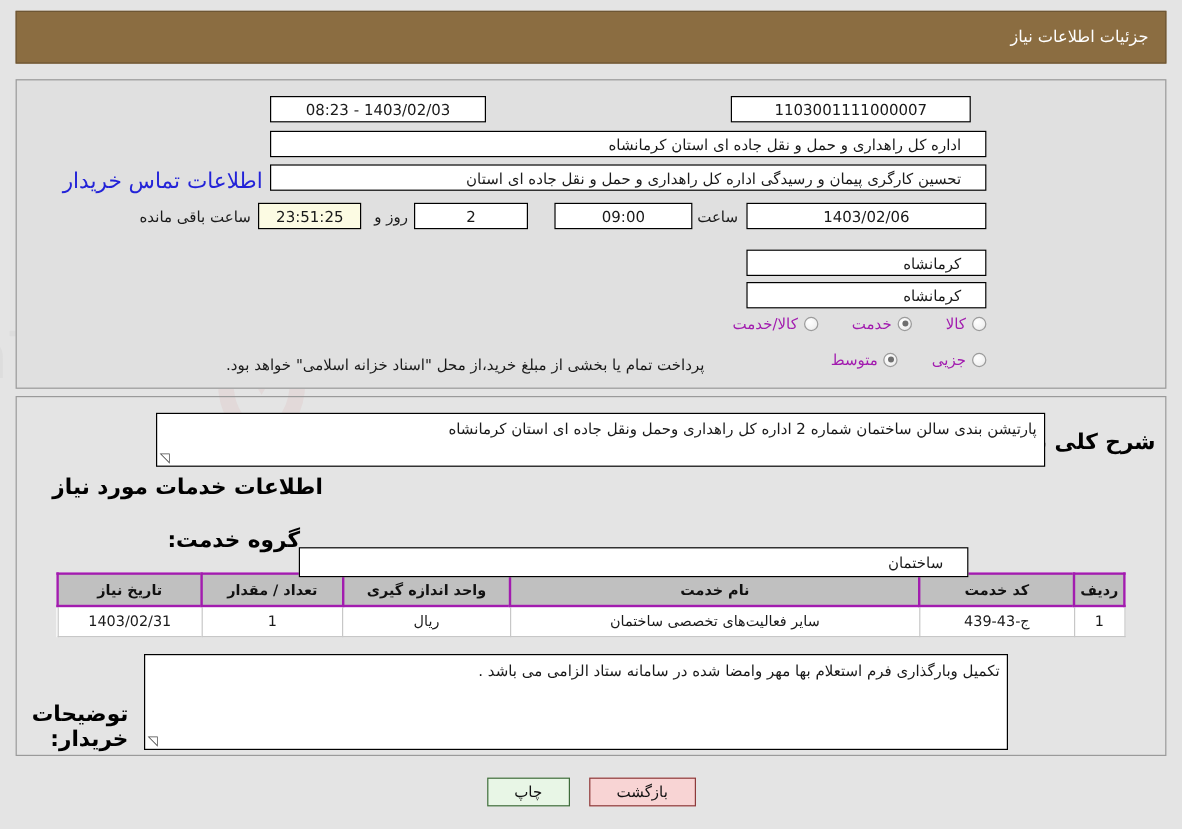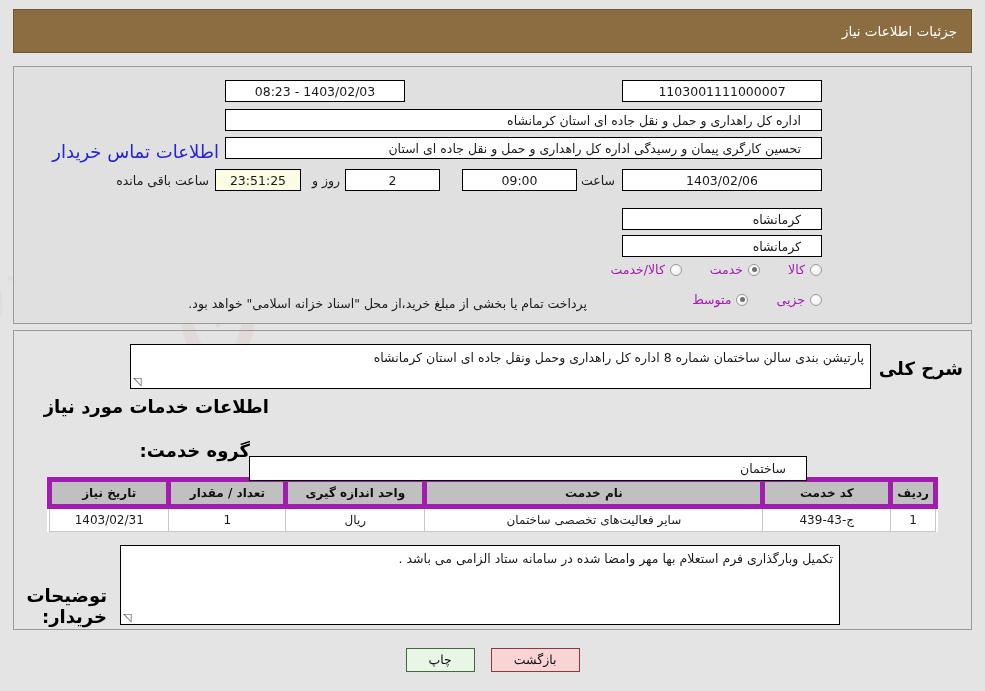--- a/index.html
+++ b/index.html
@@ -135,21 +135,21 @@
 
   
   table.grid {
     position: absolute;
     border-collapse: collapse;
     background: #ffffff;
     font-size: 12px;
   }
   table.grid th {
     background: #c0c0c0;
-    border: 5px solid #a21caf;
+    border: 2px solid #a21caf;
     font-weight: bold;
     color: #111;
     height: 27px;
     padding: 0 4px;
     white-space: nowrap;
   }
   table.grid td {
     background: #ffffff;
     border: 1px solid #c7c7c7;
     height: 25px;
@@ -200,21 +200,21 @@
     </g>
   </svg>
 
   <div class="titlebar">
     <span>جزئیات اطلاعات نیاز</span>
   </div>
 
   <div class="panel" id="panel-top"></div>
 
   <div class="rlabel" style="right:22px; top:84px; width:130px;">شماره نیاز:</div>
-  <div class="fld center" style="position:absolute; right:163px; top:80px; width:200px; z-index:3;margin-left:27px;">1103001111000007</div>
+  <div class="fld center" style="position:absolute; right:176px; top:80px; width:200px; z-index:3;margin-left:27px;">1103001111000007</div>
   <div class="rlabel" style="right:378px; top:84px;">تاریخ و ساعت اعلان عمومی:</div>
   <div class="fld center" style="position:absolute; right:580px; top:80px; width:180px; z-index:3;">1403/02/03 - 08:23</div>
 
   <div class="rlabel" style="right:22px; top:113px; width:130px;">نام دستگاه خریدار:</div>
   <div class="fld right" style="position:absolute; right:163px; top:109px; width:597px; z-index:3;">اداره کل راهداری و حمل و نقل جاده ای استان کرمانشاه</div>
 
   <div class="rlabel" style="right:22px; top:141px; width:130px;">ایجاد کننده درخواست:</div>
   <div class="fld right" style="position:absolute; right:163px; top:137px; width:597px; z-index:3;">تحسین کارگری پیمان و رسیدگی اداره کل راهداری و حمل و نقل جاده ای استان</div>
   <div class="linktext" style="position:absolute; right:766px; top:141px; z-index:3; cursor:pointer;">اطلاعات تماس خریدار</div>
 
@@ -262,21 +262,21 @@
       <span class="radio on"></span>
       <span class="rtxt">متوسط</span>
     </div>
   </div>
   <div class="lbl" style="position:absolute; right:398px; top:296px; z-index:3;">پرداخت تمام یا بخشی از مبلغ خرید،از محل "اسناد خزانه اسلامی" خواهد بود.</div>
 
   <div class="panel" id="panel-mid"></div>
 
   <div class="section-head" style="right:22px; top:358px;">شرح کلی نیاز:</div>
   <div class="tarea" style="right:114px; top:344px; width:741px; height:45px; z-index:3;">
-    <span>پارتیشن بندی سالن ساختمان شماره 8 اداره کل راهداری وحمل ونقل جاده ای استان کرمانشاه</span>
+    <span>پارتیشن بندی سالن ساختمان شماره 2 اداره کل راهداری وحمل ونقل جاده ای استان کرمانشاه</span>
     <span class="resizer">◸</span>
   </div>
 
   <div class="section-head" style="right:716px; top:396px;">اطلاعات خدمات مورد نیاز</div>
 
   <div class="section-head" style="right:735px; top:440px;">گروه خدمت:</div>
   <div class="fld right" style="position:absolute; right:178px; top:456px; width:558px; height:25px; z-index:3;">ساختمان</div>
 
   <table class="grid" style="right:47px; top:477px; width:891px;">
     <thead>

